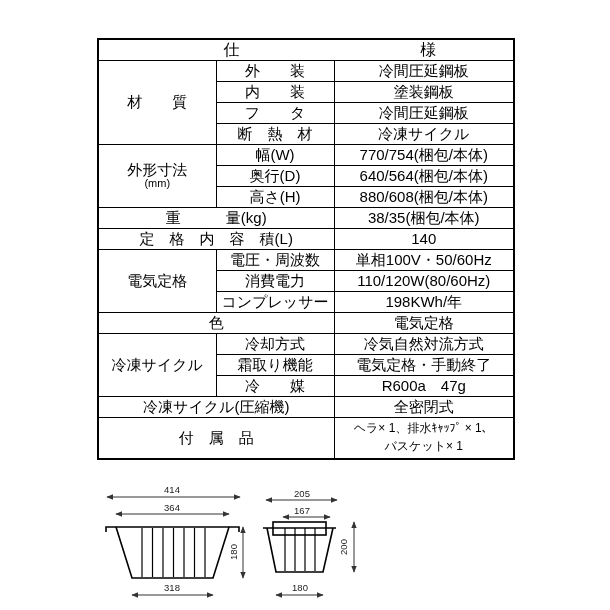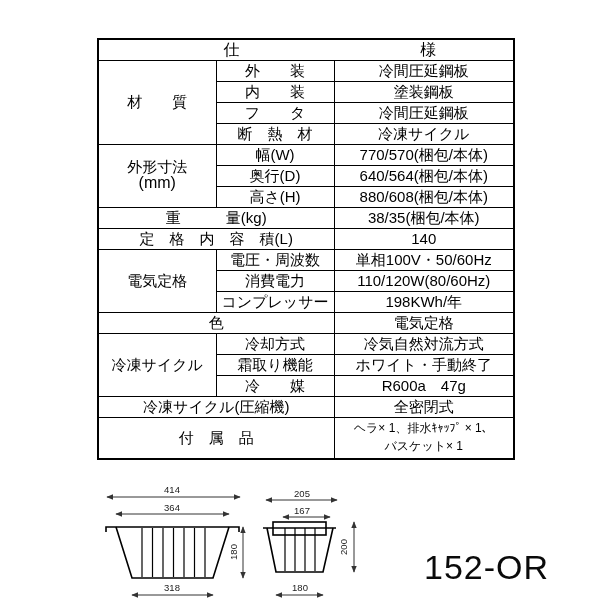--- a/index.html
+++ b/index.html
@@ -23,21 +23,21 @@
     text-align:center;vertical-align:middle;
     padding:0;overflow:hidden;white-space:nowrap;
   }
   table.spec tr{height:21px;}
   table.spec tr.tall{height:42px;}
   td.hdr{position:relative;font-size:16px;}
   td.hdr .hchar{position:absolute;top:50%;transform:translate(-50%,-50%);}
   td.hdr .h1{left:32%;}
   td.hdr .h2{left:79.5%;}
   .twoLine{line-height:1.05;text-align:center;}
-  .twoLine .unit{font-size:16px;}
+  .twoLine .unit{font-size:11px;}
   td.acc-val{
     text-align:left;padding:1px 2px 1px 4px;
     font-size:12px;line-height:1.45;white-space:normal;
   }
 
   
   svg.draw{position:absolute;}
   #frontSvg{left:100px;top:481px;}
   #sideSvg{left:258px;top:481px;}
   .dimtxt{font-family:"Liberation Sans","DejaVu Sans",sans-serif;font-size:9.5px;fill:#222;}
@@ -86,21 +86,21 @@
       <td>冷凍サイクル</td>
     </tr>
     <tr>
       <td rowspan="3">
         <div class="twoLine">
           <div>外形寸法</div>
           <div class="unit">(mm)</div>
         </div>
       </td>
       <td>幅(W)</td>
-      <td>770/570(梱包/本体)</td>
+      <td>770/754(梱包/本体)</td>
     </tr>
     <tr>
       <td>奥行(D)</td>
       <td>640/564(梱包/本体)</td>
     </tr>
     <tr>
       <td>高さ(H)</td>
       <td>880/608(梱包/本体)</td>
     </tr>
     <tr>
@@ -128,21 +128,21 @@
       <td colspan="2">色</td>
       <td>電気定格</td>
     </tr>
     <tr>
       <td rowspan="3">冷凍サイクル</td>
       <td>冷却方式</td>
       <td>冷気自然対流方式</td>
     </tr>
     <tr>
       <td>霜取り機能</td>
-      <td>ホワイト・手動終了</td>
+      <td>電気定格・手動終了</td>
     </tr>
     <tr>
       <td>冷　　媒</td>
       <td>R600a　47g</td>
     </tr>
     <tr>
       <td colspan="2">冷凍サイクル(圧縮機)</td>
       <td>全密閉式</td>
     </tr>
     <tr class="tall">
@@ -202,15 +202,14 @@
       <line class="wire" x1="37" y1="47" x2="37" y2="90"></line>
       <line class="wire" x1="47" y1="47" x2="47" y2="90"></line>
       <line class="wire" x1="57" y1="47" x2="57" y2="90"></line>
     </g>
     <line class="dln" x1="96" y1="41" x2="96" y2="91" marker-start="url(#arrS)" marker-end="url(#arrS)"></line>
     <text class="dimtxt" text-anchor="middle" transform="rotate(-90 89 66)" x="89" y="66">200</text>
     <text class="dimtxt" x="42" y="110" text-anchor="middle">180</text>
     <line class="dln" x1="18" y1="114" x2="65" y2="114" marker-start="url(#arrS)" marker-end="url(#arrS)"></line>
   </svg>
 
-  <div class="model">152-OR</div>
 
 </div>
 
 </body></html>

